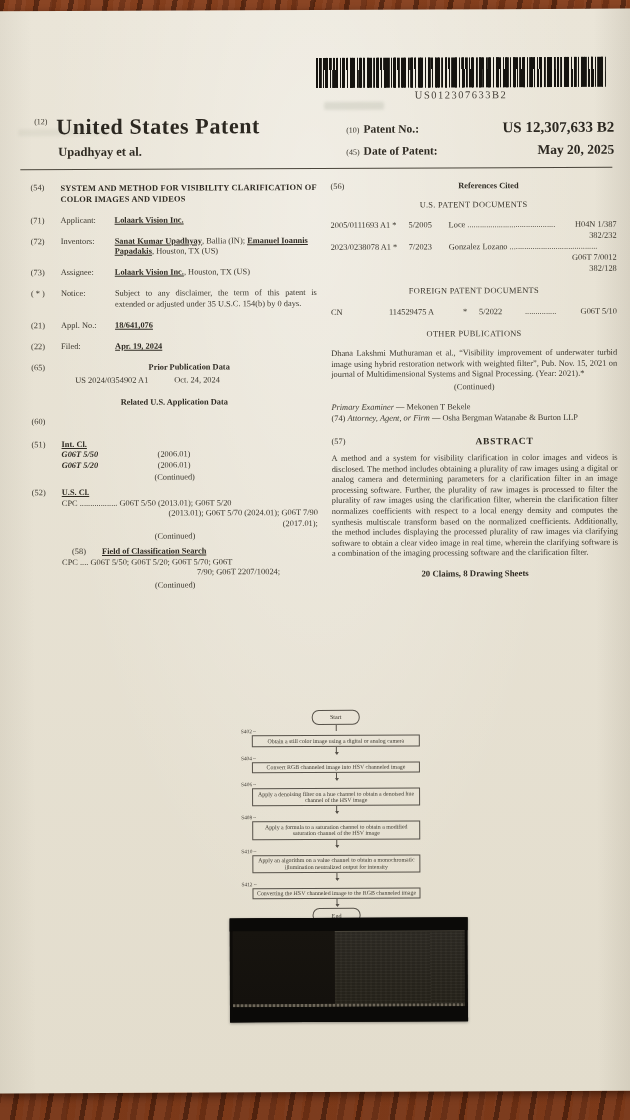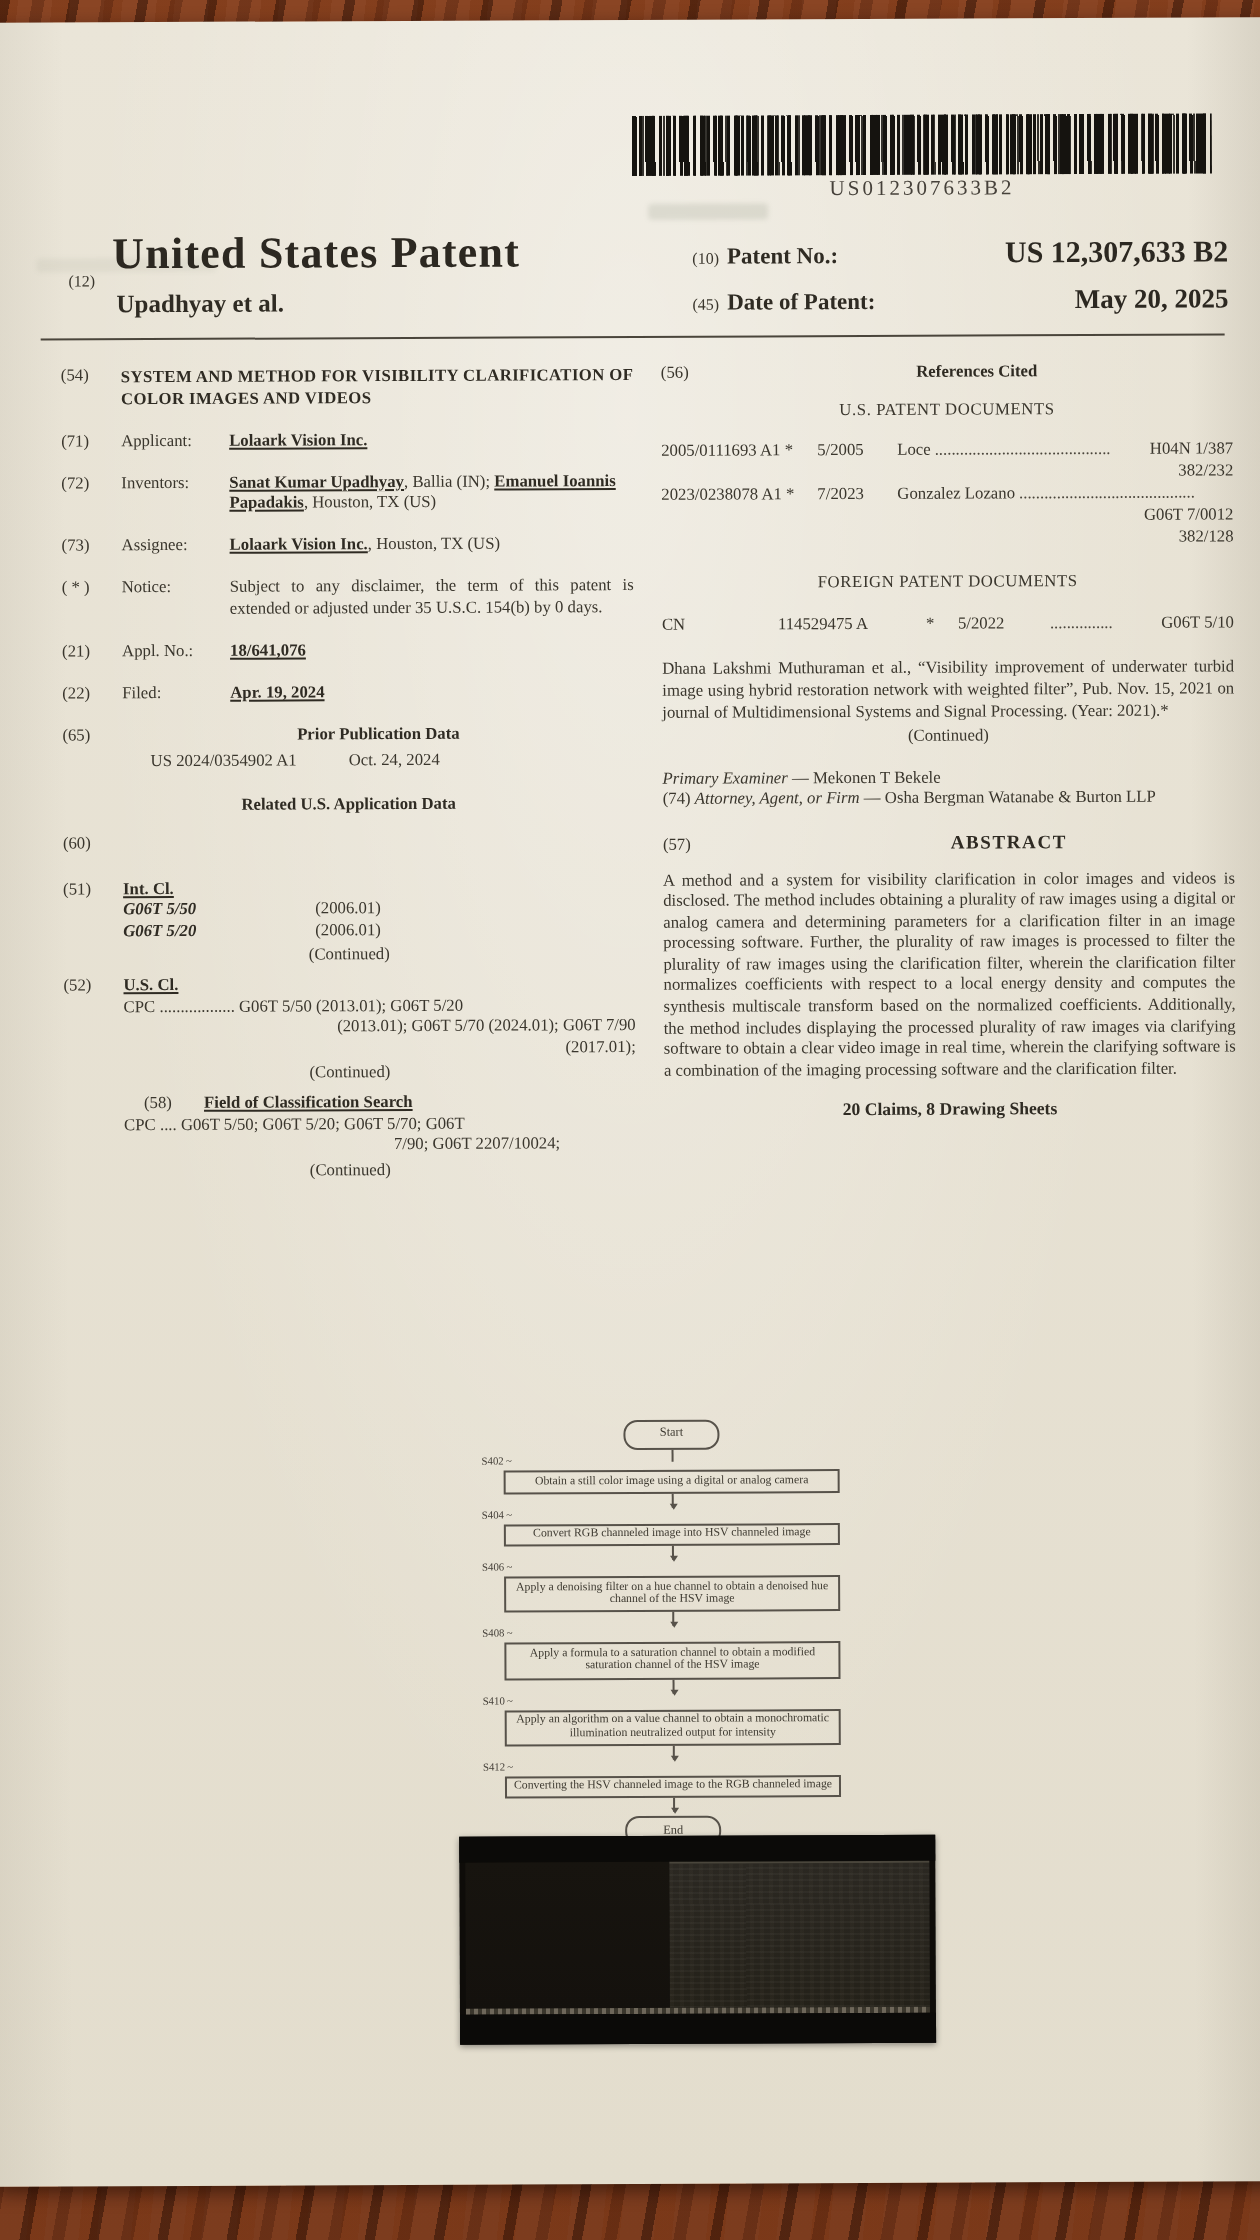--- a/index.html
+++ b/index.html
@@ -128,21 +128,21 @@
 <body>
 
 <div class="paper">
 
   <div class="ghost" style="left:330px;top:92px;width:60px;height:8px;"></div>
   <div class="ghost" style="left:24px;top:118px;width:90px;height:7px;opacity:.18;"></div>
 
   <div class="abs barcode"></div>
   <div class="abs barcode-text center">US012307633B2</div>
 
-  <span class="abs h-num" style="left:40px;top:125px;">(12)</span>
+  <span class="abs h-num" style="left:40px;top:106px;">(12)</span>
   <span class="abs us-patent" style="left:62px;top:103px;">United States Patent</span>
   <span class="abs authors" style="left:64px;top:134px;">Upadhyay et al.</span>
 
   <div class="abs pat-row">
     <span class="h-num">(10)</span>
     <span class="pat-label">Patent No.:</span>
     <span class="pat-val">US 12,307,633 B2</span>
   </div>
   <div class="abs pat-row2">
     <span class="h-num">(45)</span>
@@ -273,20 +273,21 @@
     <div class="refhead">FOREIGN PATENT DOCUMENTS</div>
     <div class="frow" style="margin-bottom:12px;">
       <span class="fc">CN</span>
       <span class="fn">114529475 A</span>
       <span class="fs">*</span>
       <span class="fd">5/2022</span>
       <span class="dots-fill">...............</span>
       <span>G06T 5/10</span>
     </div>
 
+    <div class="refhead" style="margin-bottom:8px;">OTHER PUBLICATIONS</div>
     <div class="otherpub">Dhana Lakshmi Muthuraman et al., “Visibility improvement of underwater turbid image using hybrid restoration network with weighted filter”, Pub. Nov. 15, 2021 on journal of Multidimensional Systems and Signal Processing. (Year: 2021).*</div>
     <div class="cont" style="margin-bottom:10px;">(Continued)</div>
 
     <div><span class="i">Primary Examiner</span><span> — Mekonen T Bekele</span></div>
     <div style="margin-bottom:12px;"><span>(74) </span><span class="i">Attorney, Agent, or Firm</span><span> — Osha Bergman Watanabe &amp; Burton LLP</span></div>
 
     <div class="abshead">
       <span class="anum">(57)</span>
       <span class="atitle">ABSTRACT</span>
     </div>

